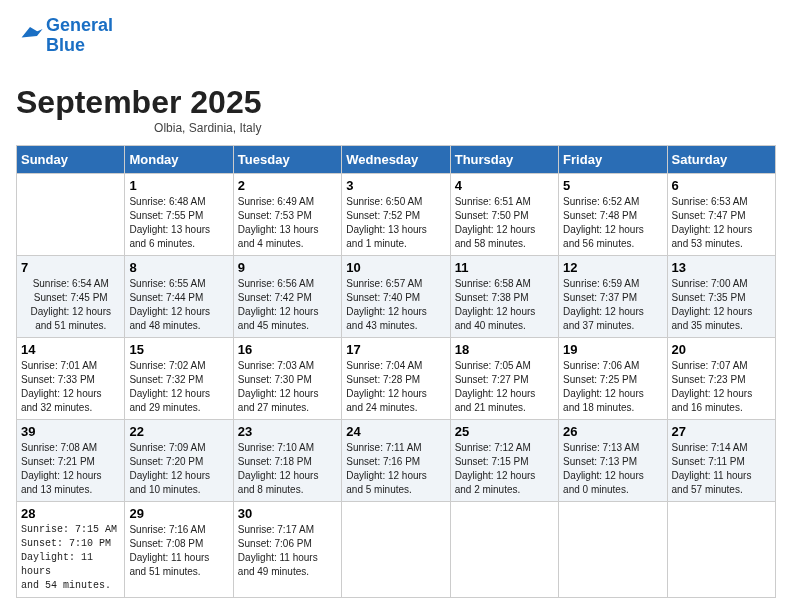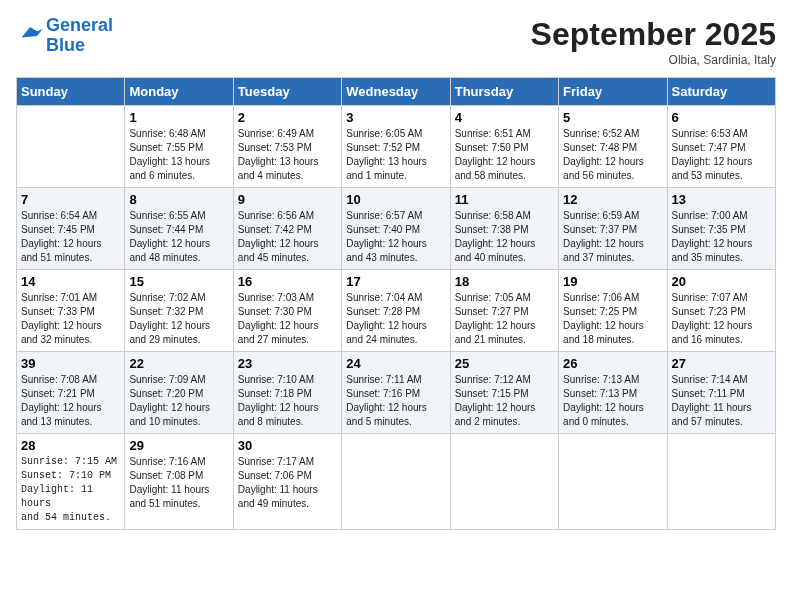--- a/index.html
+++ b/index.html
@@ -8,20 +8,21 @@
       background: #fff;
       width: 792px;
       min-height: 612px;
       padding: 16px;
     }
     .header {
       display: flex;
       justify-content: space-between;
       align-items: flex-start;
       margin-bottom: 10px;
+      flex-direction: column;
     }
     .logo {
       display: flex;
       align-items: center;
       gap: 2px;
     }
     .logo-text {
       font-size: 18px;
       font-weight: bold;
       color: #333;
@@ -34,20 +35,21 @@
       width: 28px;
       height: 22px;
     }
     .title-block {
       text-align: right;
     }
     .title-block h1 {
       font-size: 32px;
       font-weight: bold;
       color: #222;
+      margin-top: 28px;
     }
     .title-block h2 {
       font-size: 12px;
       font-weight: normal;
       color: #444;
     }
     table {
       width: 100%;
       border-collapse: collapse;
       font-size: 11px;
@@ -132,21 +134,21 @@
         </td>
         <td>
           <span class="day-num">2</span>
           <div class="day-info" style="white-space: pre-line;">Sunrise: 6:49 AM
 Sunset: 7:53 PM
 Daylight: 13 hours
 and 4 minutes.</div>
         </td>
         <td>
           <span class="day-num">3</span>
-          <div class="day-info" style="white-space: pre-line;">Sunrise: 6:05 AM
+          <div class="day-info" style="white-space: pre-line;">Sunrise: 6:50 AM
 Sunset: 7:52 PM
 Daylight: 13 hours
 and 1 minute.</div>
         </td>
         <td>
           <span class="day-num">4</span>
           <div class="day-info" style="white-space: pre-line;">Sunrise: 6:51 AM
 Sunset: 7:50 PM
 Daylight: 12 hours
 and 58 minutes.</div>
@@ -162,21 +164,21 @@
           <span class="day-num">6</span>
           <div class="day-info" style="white-space: pre-line;">Sunrise: 6:53 AM
 Sunset: 7:47 PM
 Daylight: 12 hours
 and 53 minutes.</div>
         </td>
       </tr>
       <tr>
         <td>
           <span class="day-num">7</span>
-          <div class="day-info" style="white-space: pre-line;">Sunrise: 6:54 AM
+          <div class="day-info" style="white-space: pre-line; text-align: center;">Sunrise: 6:54 AM
 Sunset: 7:45 PM
 Daylight: 12 hours
 and 51 minutes.</div>
         </td>
         <td>
           <span class="day-num">8</span>
           <div class="day-info" style="white-space: pre-line;">Sunrise: 6:55 AM
 Sunset: 7:44 PM
 Daylight: 12 hours
 and 48 minutes.</div>

